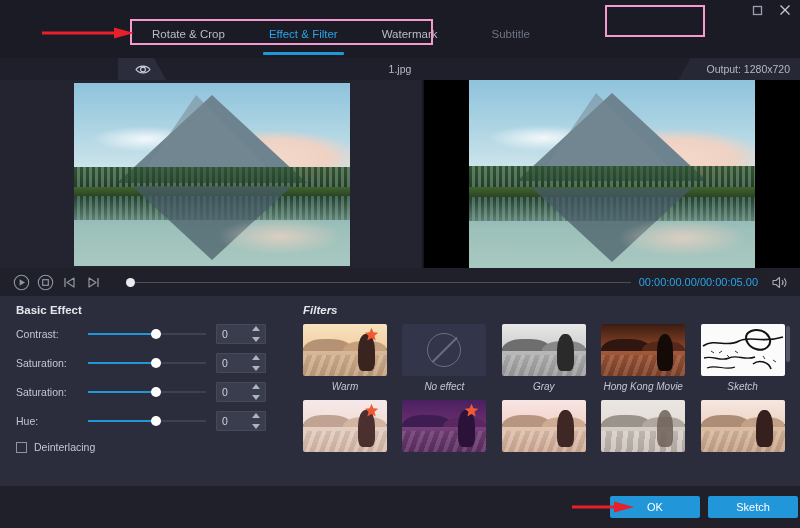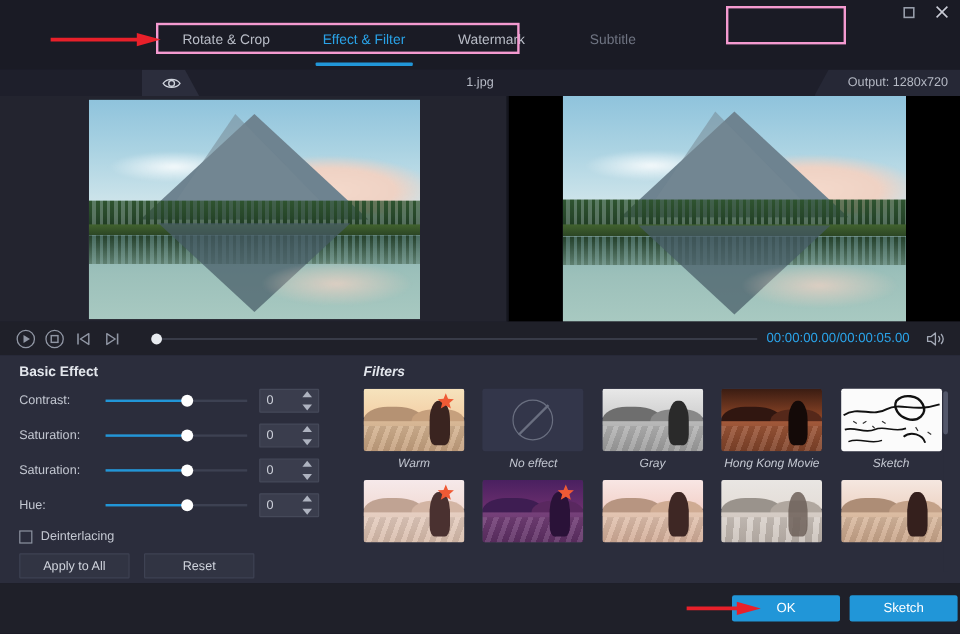--- a/index.html
+++ b/index.html
@@ -417,24 +417,20 @@
               <span class="dn"></span>
             </div>
         </div>
       </div>
 
       <div class="checkrow">
         <div class="cbox"></div>
         <div class="ctext">Deinterlacing</div>
       </div>
 
-      <div class="btnrow">
-        <div class="sbtn">Apply to All</div>
-        <div class="sbtn">Reset</div>
-      </div>
     </div>
 
     <div class="filters">
       <div class="panel-title">Filters</div>
       <div class="fgrid">
 
         <div class="fcell">
           <div class="fthumb">
             <div class="d-sky" style="background:linear-gradient(180deg,#f6e3bd,#f3cfa6)"></div>
             <div class="d-hillL" style="background:#b59273"></div>

